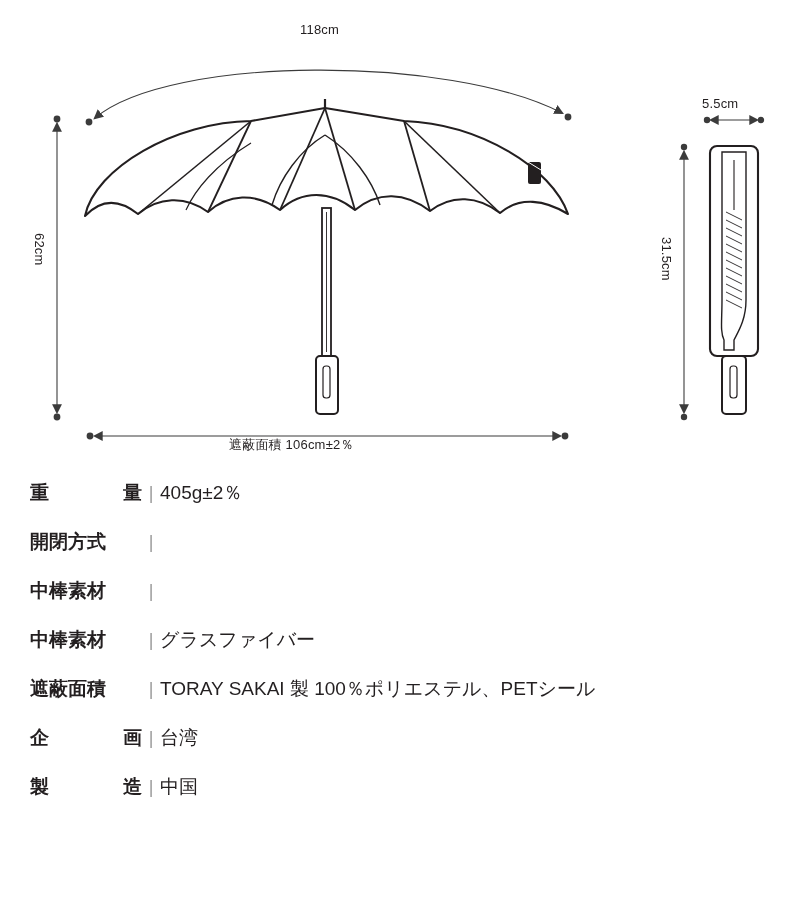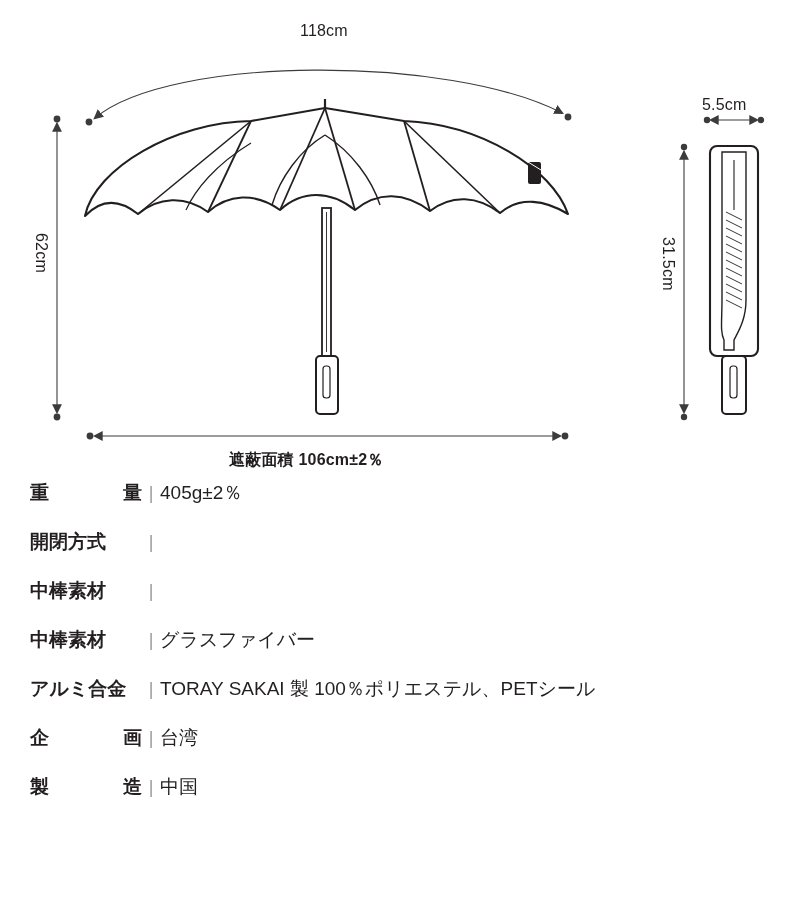--- a/index.html
+++ b/index.html
@@ -27,33 +27,33 @@
     width: 800px;
     height: 480px;
   }
   .diagram svg {
     position: absolute;
     top: 0;
     left: 0;
   }
   .dim-label {
     position: absolute;
-    font-size: 16px;
+    font-size: 13px;
     letter-spacing: 0.2px;
     color: #231f20;
     white-space: nowrap;
   }
   .dim-label.vertical {
     writing-mode: vertical-rl;
     text-orientation: mixed;
   }
 
   #label-width  { left: 300px; top: 22px; }
   #label-height { left: 32px;  top: 233px; }
-  #label-area   { left: 229px; top: 450px; font-weight: bold; }
+  #label-area   { left: 229px; top: 436px; }
   #label-fold-w { left: 702px; top: 96px; }
   #label-fold-h { left: 659px; top: 237px; }
 
   
   .specs {
     position: relative;
     width: 800px;
     padding: 0 0 0 0;
   }
   .spec-row {
@@ -233,21 +233,21 @@
     <div class="spec-row">
       <div class="spec-label">
         <span>中棒素材</span>
       </div>
       <div class="spec-sep">|</div>
       <div class="spec-value">グラスファイバー</div>
     </div>
 
     <div class="spec-row">
       <div class="spec-label">
-        <span>アルミ合金</span>
+        <span>遮蔽面積</span>
       </div>
       <div class="spec-sep">|</div>
       <div class="spec-value">TORAY SAKAI 製 100％ポリエステル、PETシール</div>
     </div>
 
     <div class="spec-row">
       <div class="spec-label">
         <span>企</span>
         <span>画</span>
       </div>

